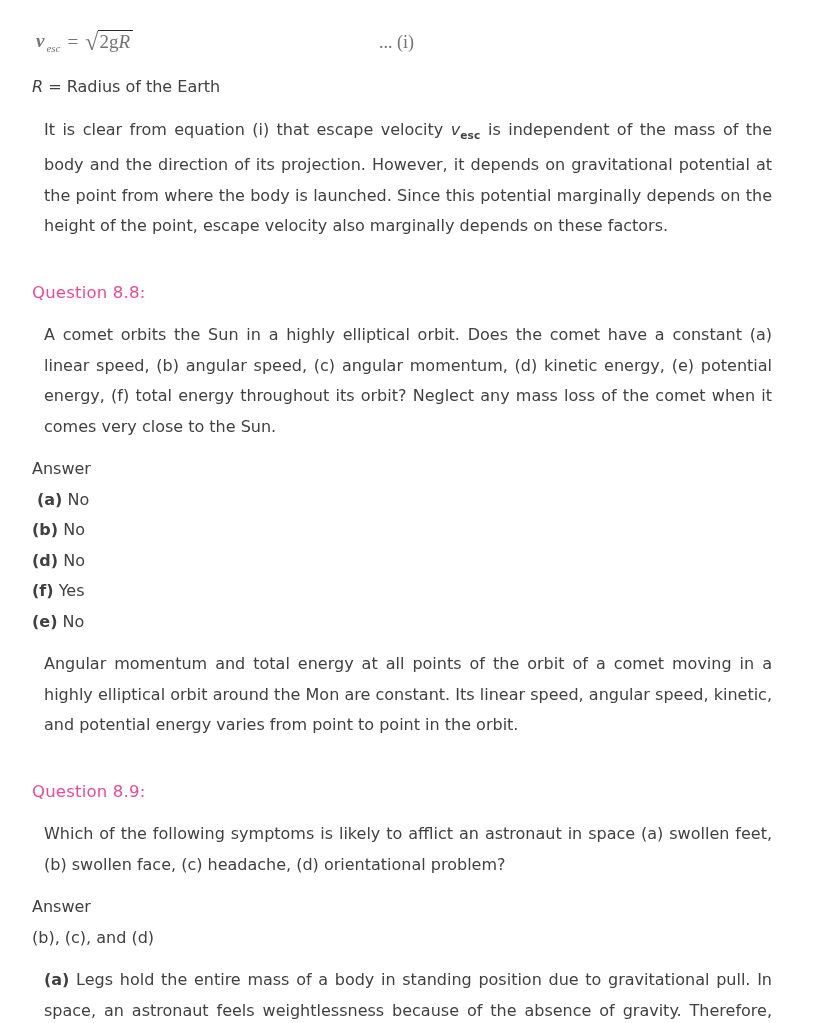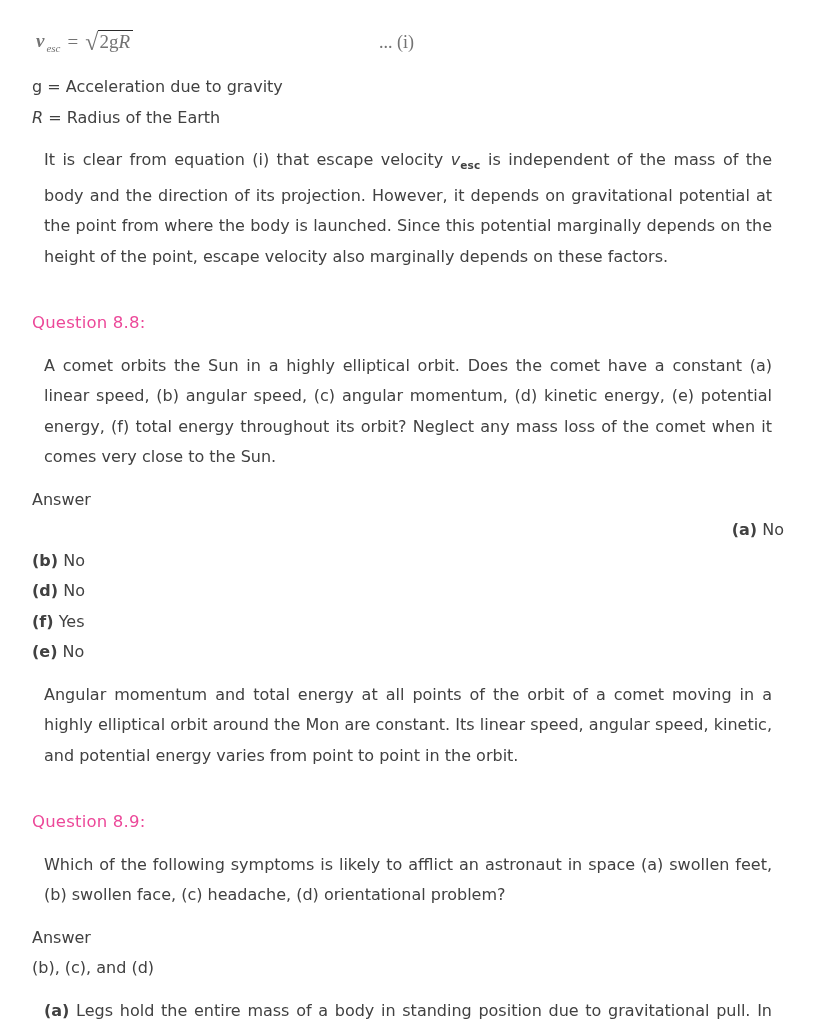--- a/index.html
+++ b/index.html
@@ -63,40 +63,36 @@
     font-size: 10.5px;
     vertical-align: sub;
     letter-spacing: 0.3px;
   }
   .q-heading {
     color: #ec4899;
     font-size: 16.5px;
     margin-top: 36px;
     letter-spacing: 0.2px;
   }
-  .answers-list .answer-line:first-child { padding-left: 5px; text-align: right; }
+  .answers-list .answer-line:first-child { padding-left: 5px; }
   .bold-label { font-weight: bold; }
 </style>
 </head>
 <body>
 
 <div class="page">
 
   <div class="eq-row">
     <span><span class="eq-var">v</span><span class="eq-sub">esc</span></span>
     <span class="eq-equals">=</span>
     <span class="sqrt-glyph">√</span>
       <span class="radicand"><span>2g</span><span class="it">R</span></span>
     <span class="eq-number">... (i)</span>
   </div>
 
-  <div class="line">
-    <span>g</span>
-    <span>= Acceleration due to gravity</span>
-  </div>
   <div class="line">
     <span class="sym-italic">R</span>
     <span>= Radius of the Earth</span>
   </div>
 
   <p class="para"><span>It is clear from equation (i) that escape velocity </span><span class="vesc">v</span><span class="vesc-sub">esc</span><span> is independent of the mass of the body and the direction of its projection. However, it depends on gravitational potential at the point from where the body is launched. Since this potential marginally depends on the height of the point, escape velocity also marginally depends on these factors.</span></p>
 
   <div class="q-heading">Question 8.8:</div>
   <p class="para">A comet orbits the Sun in a highly elliptical orbit. Does the comet have a constant (a) linear speed, (b) angular speed, (c) angular momentum, (d) kinetic energy, (e) potential energy, (f) total energy throughout its orbit? Neglect any mass loss of the comet when it comes very close to the Sun.</p>
   <div class="line">Answer</div>

